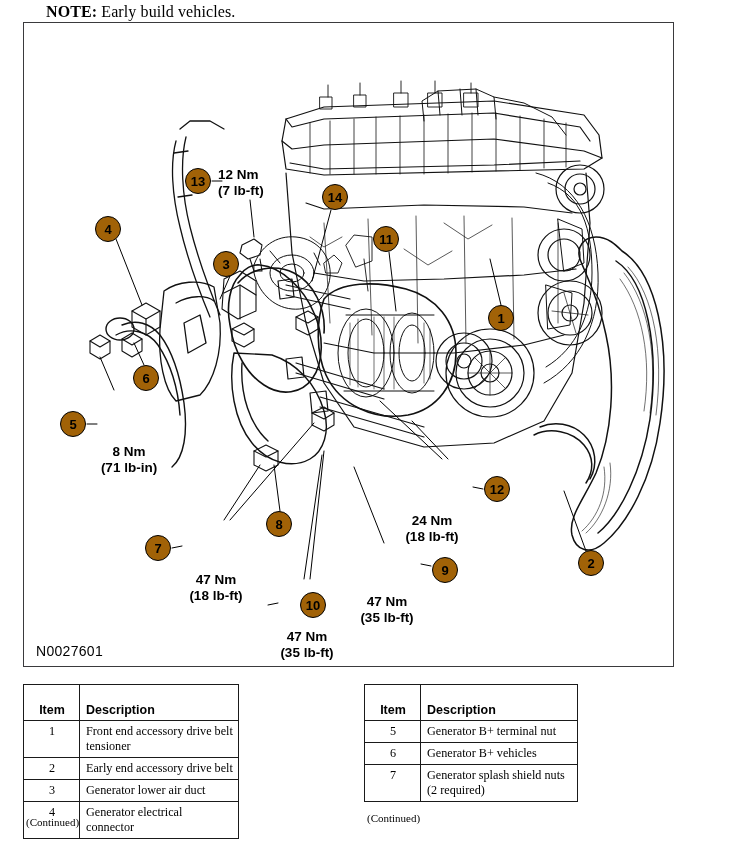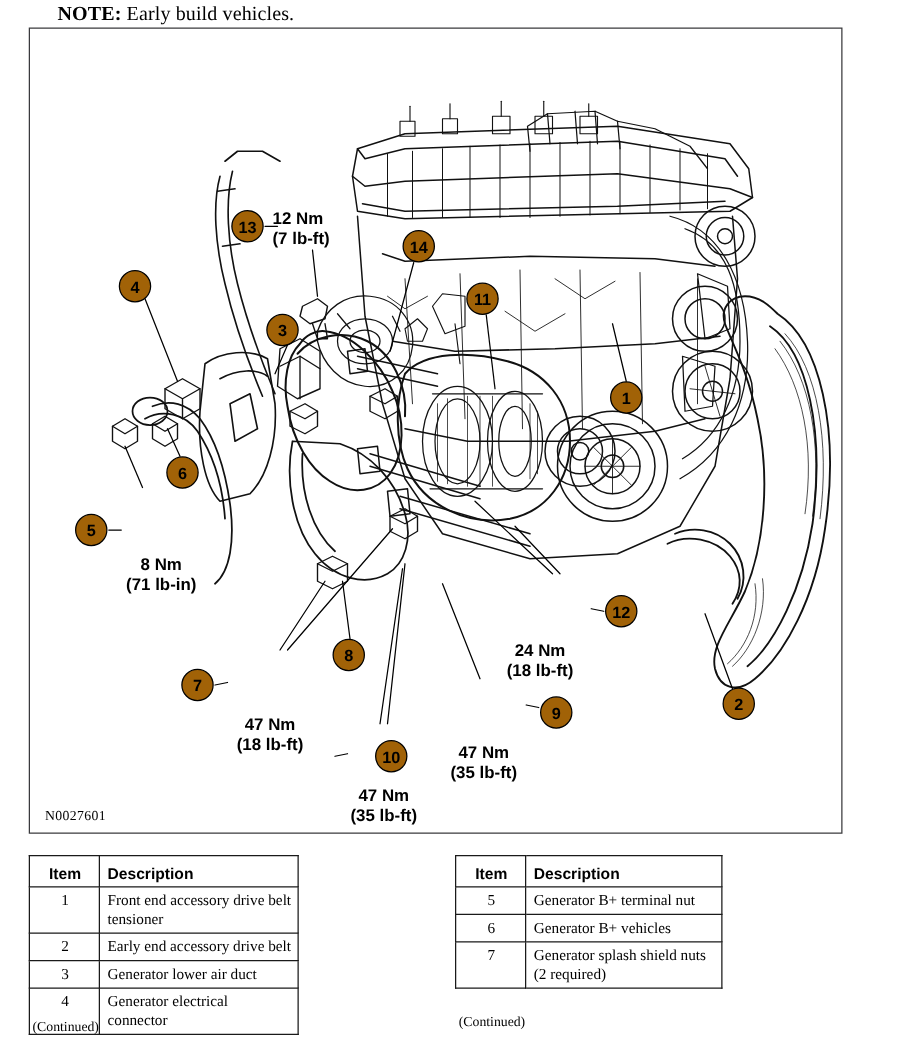--- a/index.html
+++ b/index.html
@@ -45,22 +45,22 @@
     position: absolute;
     left: 0;
     top: 0;
     width: 651px;
     height: 645px;
   }
   #figure-ref {
     position: absolute;
     left: 12px;
     bottom: 7px;
-    font-family: Liberation Serif, serif;
-    font-size: 11px;
+    font-family: Liberation Sans, sans-serif;
+    font-size: 14px;
     letter-spacing: 0.3px;
     margin-top: 21px;
   }
 
   
   .callout {
     position: absolute;
     width: 26px;
     height: 26px;
     margin-left: -13px;
@@ -100,21 +100,21 @@
     border: 1.1px solid #1a1a1a;
     padding: 3px 5px 3px 6px;
     vertical-align: top;
     line-height: 1.22;
   }
   .parts-table th {
     font-family: "Liberation Sans", sans-serif;
     font-size: 12.5px;
     font-weight: 700;
     text-align: left;
-    padding-top: 7px;
+    padding-top: 18px;
     padding-bottom: 2px;
   }
   .parts-table th.col-item { text-align: center; width: 44px; }
   .parts-table td.col-item { text-align: center; width: 44px; }
   .continued {
     position: absolute;
     font-family: "Liberation Serif", serif;
     font-size: 11px;
   }
 

